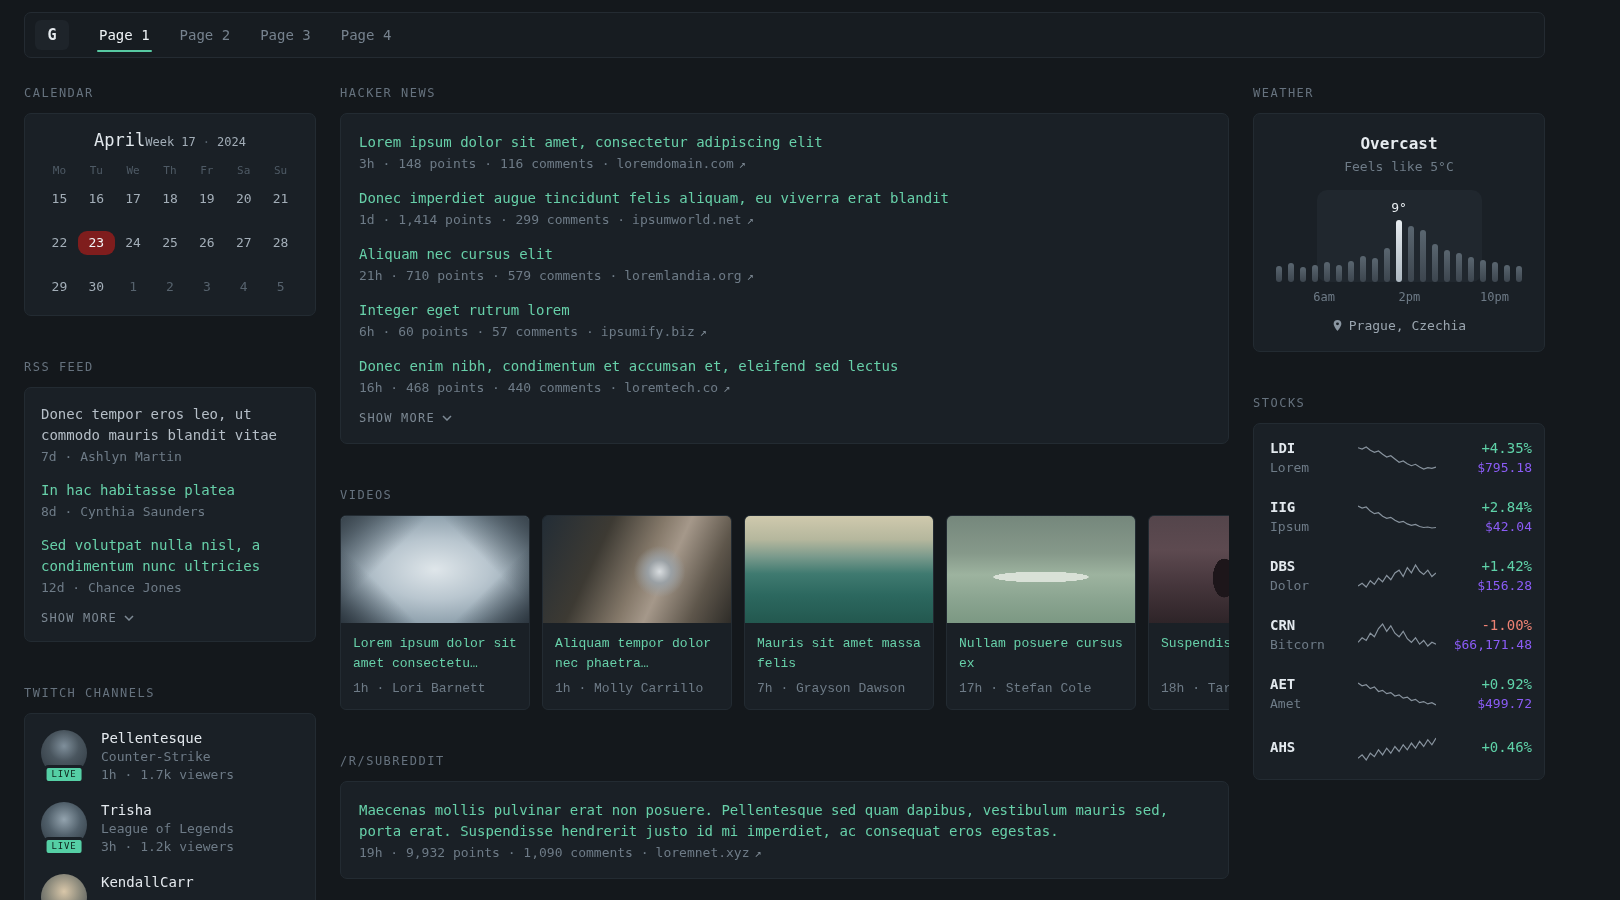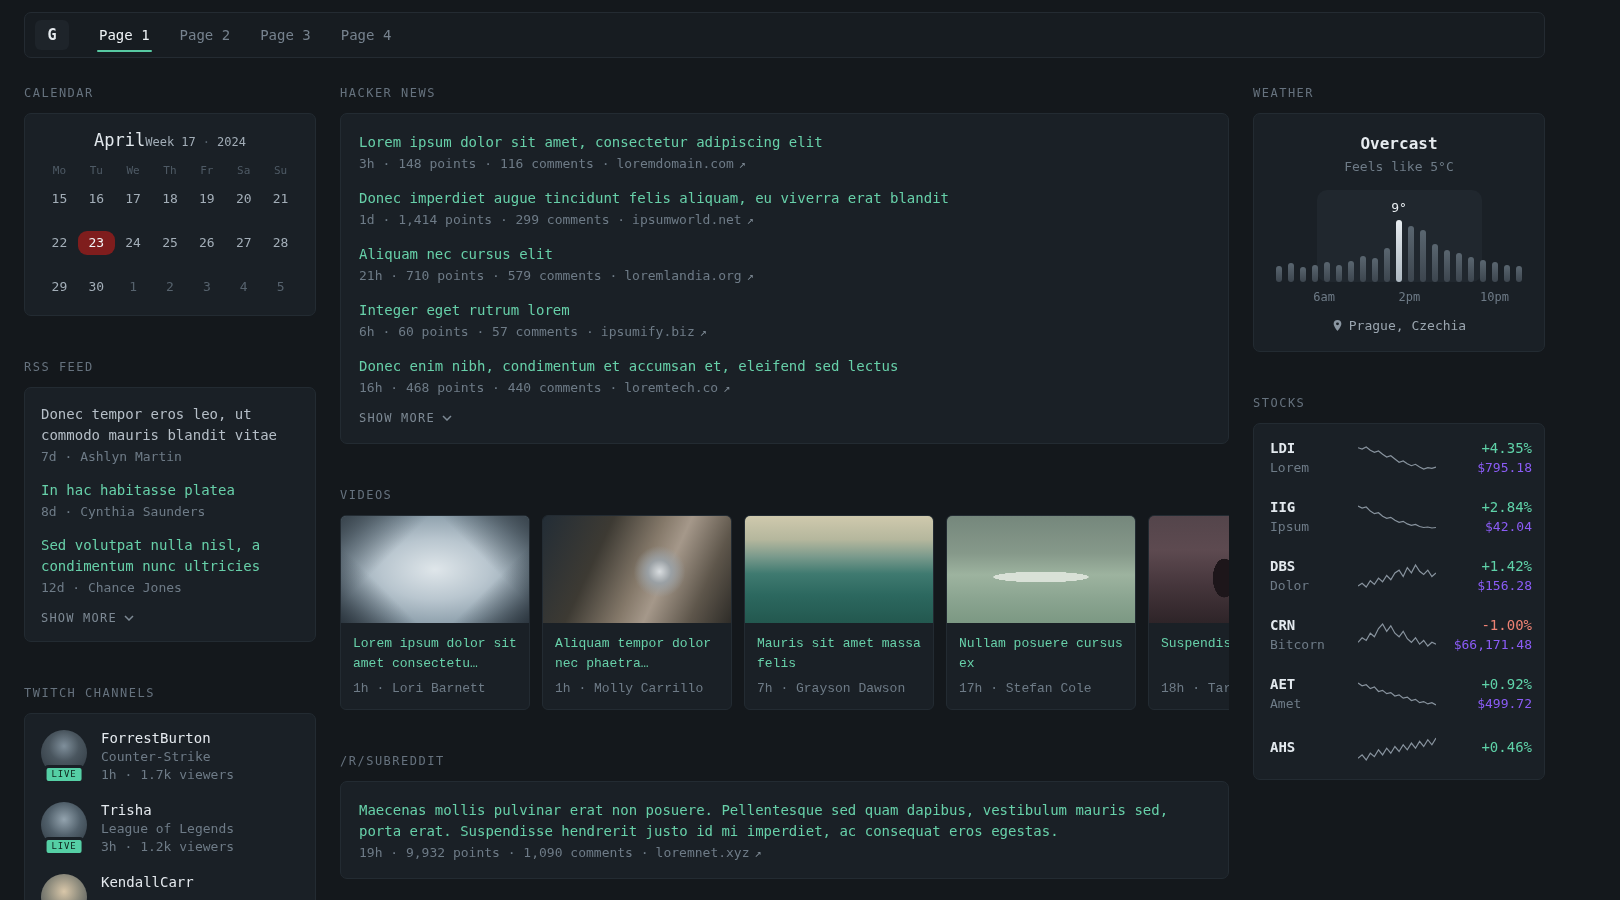--- a/index.html
+++ b/index.html
@@ -255,21 +255,21 @@
       <h2 class="widget-title">TWITCH CHANNELS</h2>
       <div class="card">
         <div>
 
             <div class="tw-row">
               <div class="avatar-wrap">
                 <div class="avatar a1"></div>
                 <span class="live-badge">LIVE</span>
               </div>
               <div>
-                <div class="tw-name">ForrestBurton</div>
+                <div class="tw-name">Pellentesque</div>
                 <div class="tw-game">Counter-Strike</div>
                 <div class="tw-meta">1h · 1.7k viewers</div>
               </div>
             </div>
 
             <div class="tw-row">
               <div class="avatar-wrap">
                 <div class="avatar a2"></div>
                 <span class="live-badge">LIVE</span>
               </div>

